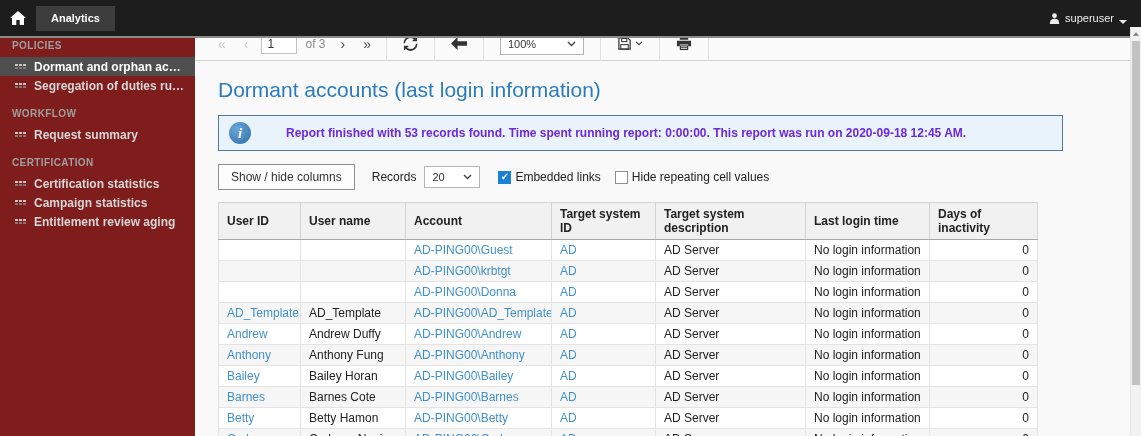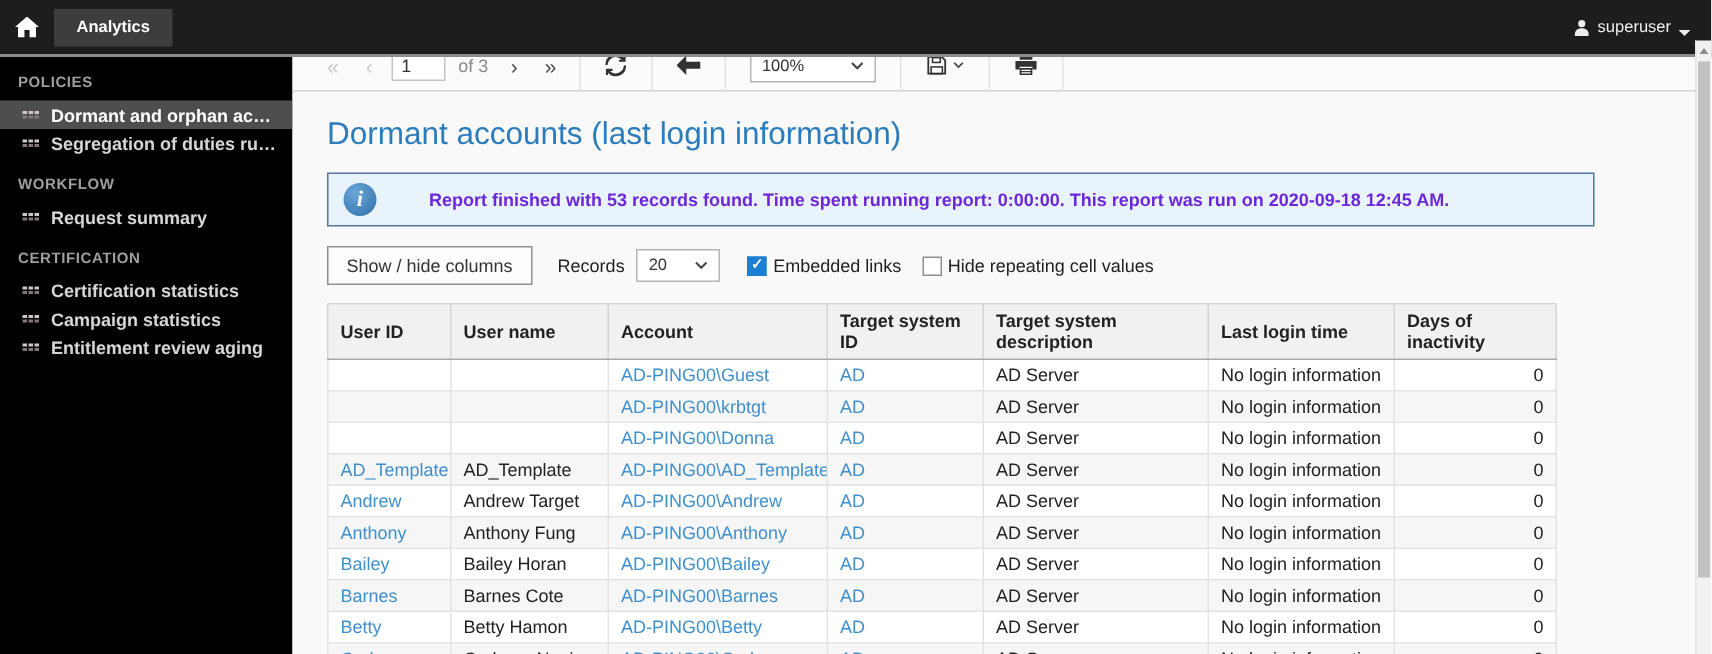--- a/index.html
+++ b/index.html
@@ -11,21 +11,21 @@
             border-bottom:2px solid #8b8b8b; display:flex; align-items:center; z-index:10; }
   .home-btn { width:36px; height:25px; display:flex; align-items:center; justify-content:center; cursor:pointer; }
   .top-tab { height:25px; line-height:25px; padding:0 15px; background:#3d3d3d; color:#fff;
              font-size:11px; font-weight:bold; cursor:pointer; }
   .user-area { margin-left:auto; margin-right:14px; display:flex; align-items:flex-end; gap:5px;
                color:#ededed; font-size:11px; cursor:pointer; }
   .caret-down { width:0; height:0; border-left:4px solid transparent; border-right:4px solid transparent;
                 border-top:4px solid #ededed; margin-top:1px; }
 
   
-  .sidebar { position:absolute; top:37px; left:0; width:195px; bottom:0; background:#000000; }
+  .sidebar { position:absolute; top:27px; left:0; width:195px; bottom:0; background:#7f1d1d; }
   .section-title { color:#9f9f9f; font-size:10px; font-weight:bold; letter-spacing:.4px;
                    padding:13px 12px 6px 12px; }
   .side-item { display:flex; align-items:center; gap:8px; padding:3px 8px 3px 15px;
                color:#d6d6d6; font-size:12px; font-weight:600; height:19px; cursor:pointer;
                white-space:nowrap; overflow:hidden; }
   .side-item.active { background:#4e4e4e; color:#ffffff; }
   .side-label { overflow:hidden; text-overflow:ellipsis; }
   .mini-table { display:grid; grid-template-columns:repeat(3,3px); grid-auto-rows:2px; gap:1px; flex:0 0 auto; }
   .mini-table i { background:#cfc5c5; }
   .mini-table i:nth-child(n+4) { background:#847676; }
@@ -338,21 +338,21 @@
             <td class="link">AD_Template</td>
             <td>AD_Template</td>
             <td class="link">AD-PING00\AD_Template</td>
             <td class="link">AD</td>
             <td>AD Server</td>
             <td>No login information</td>
             <td class="num">0</td>
           </tr>
           <tr>
             <td class="link">Andrew</td>
-            <td>Andrew Target</td>
+            <td>Andrew Duffy</td>
             <td class="link">AD-PING00\Andrew</td>
             <td class="link">AD</td>
             <td>AD Server</td>
             <td>No login information</td>
             <td class="num">0</td>
           </tr>
           <tr>
             <td class="link">Anthony</td>
             <td>Anthony Fung</td>
             <td class="link">AD-PING00\Anthony</td>

